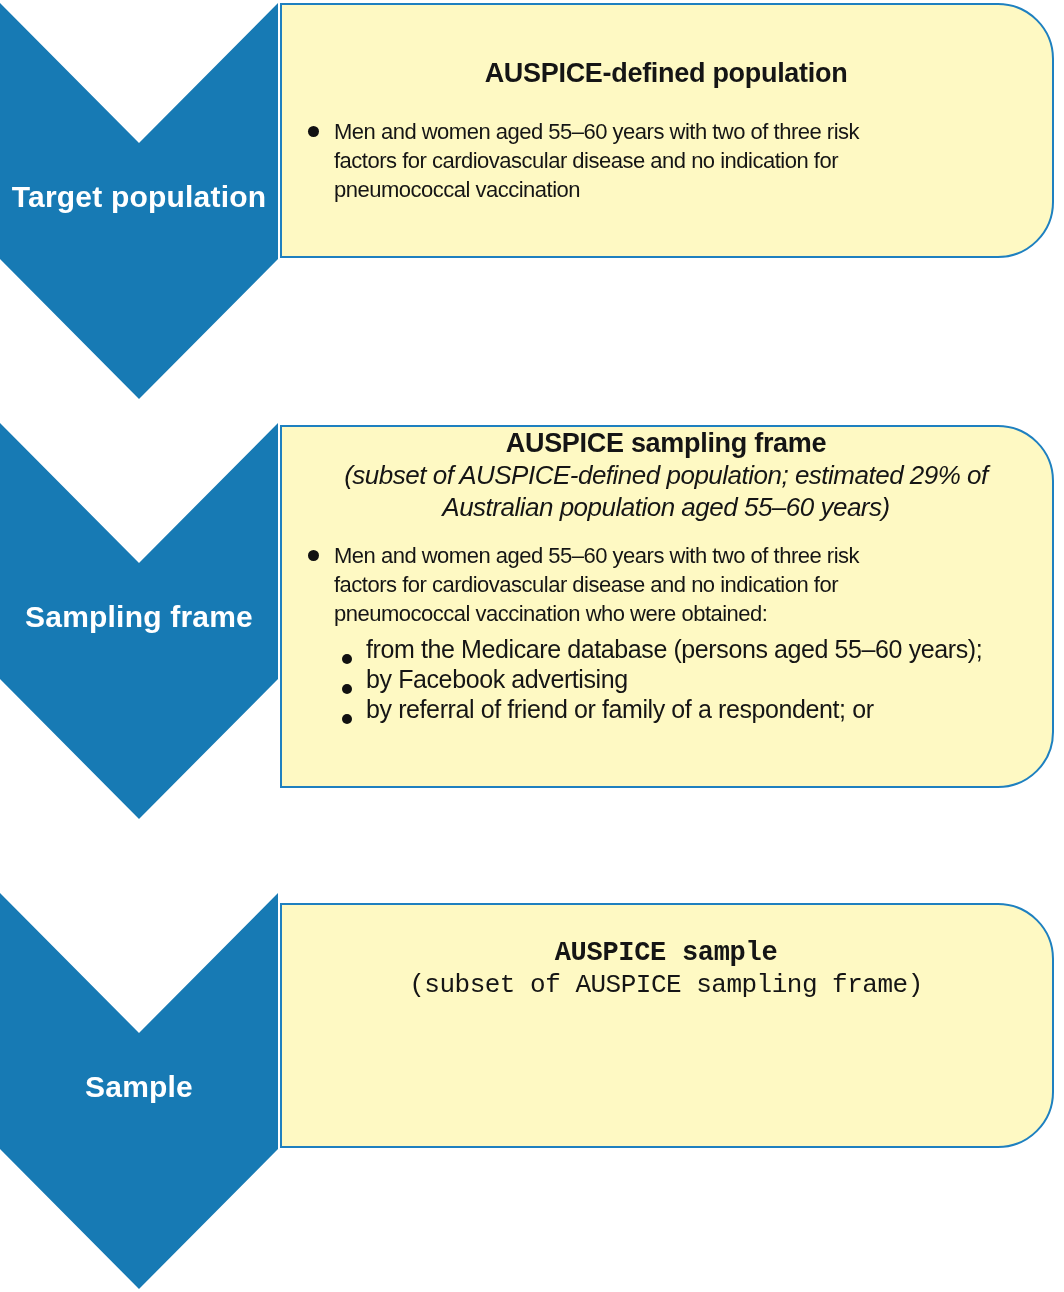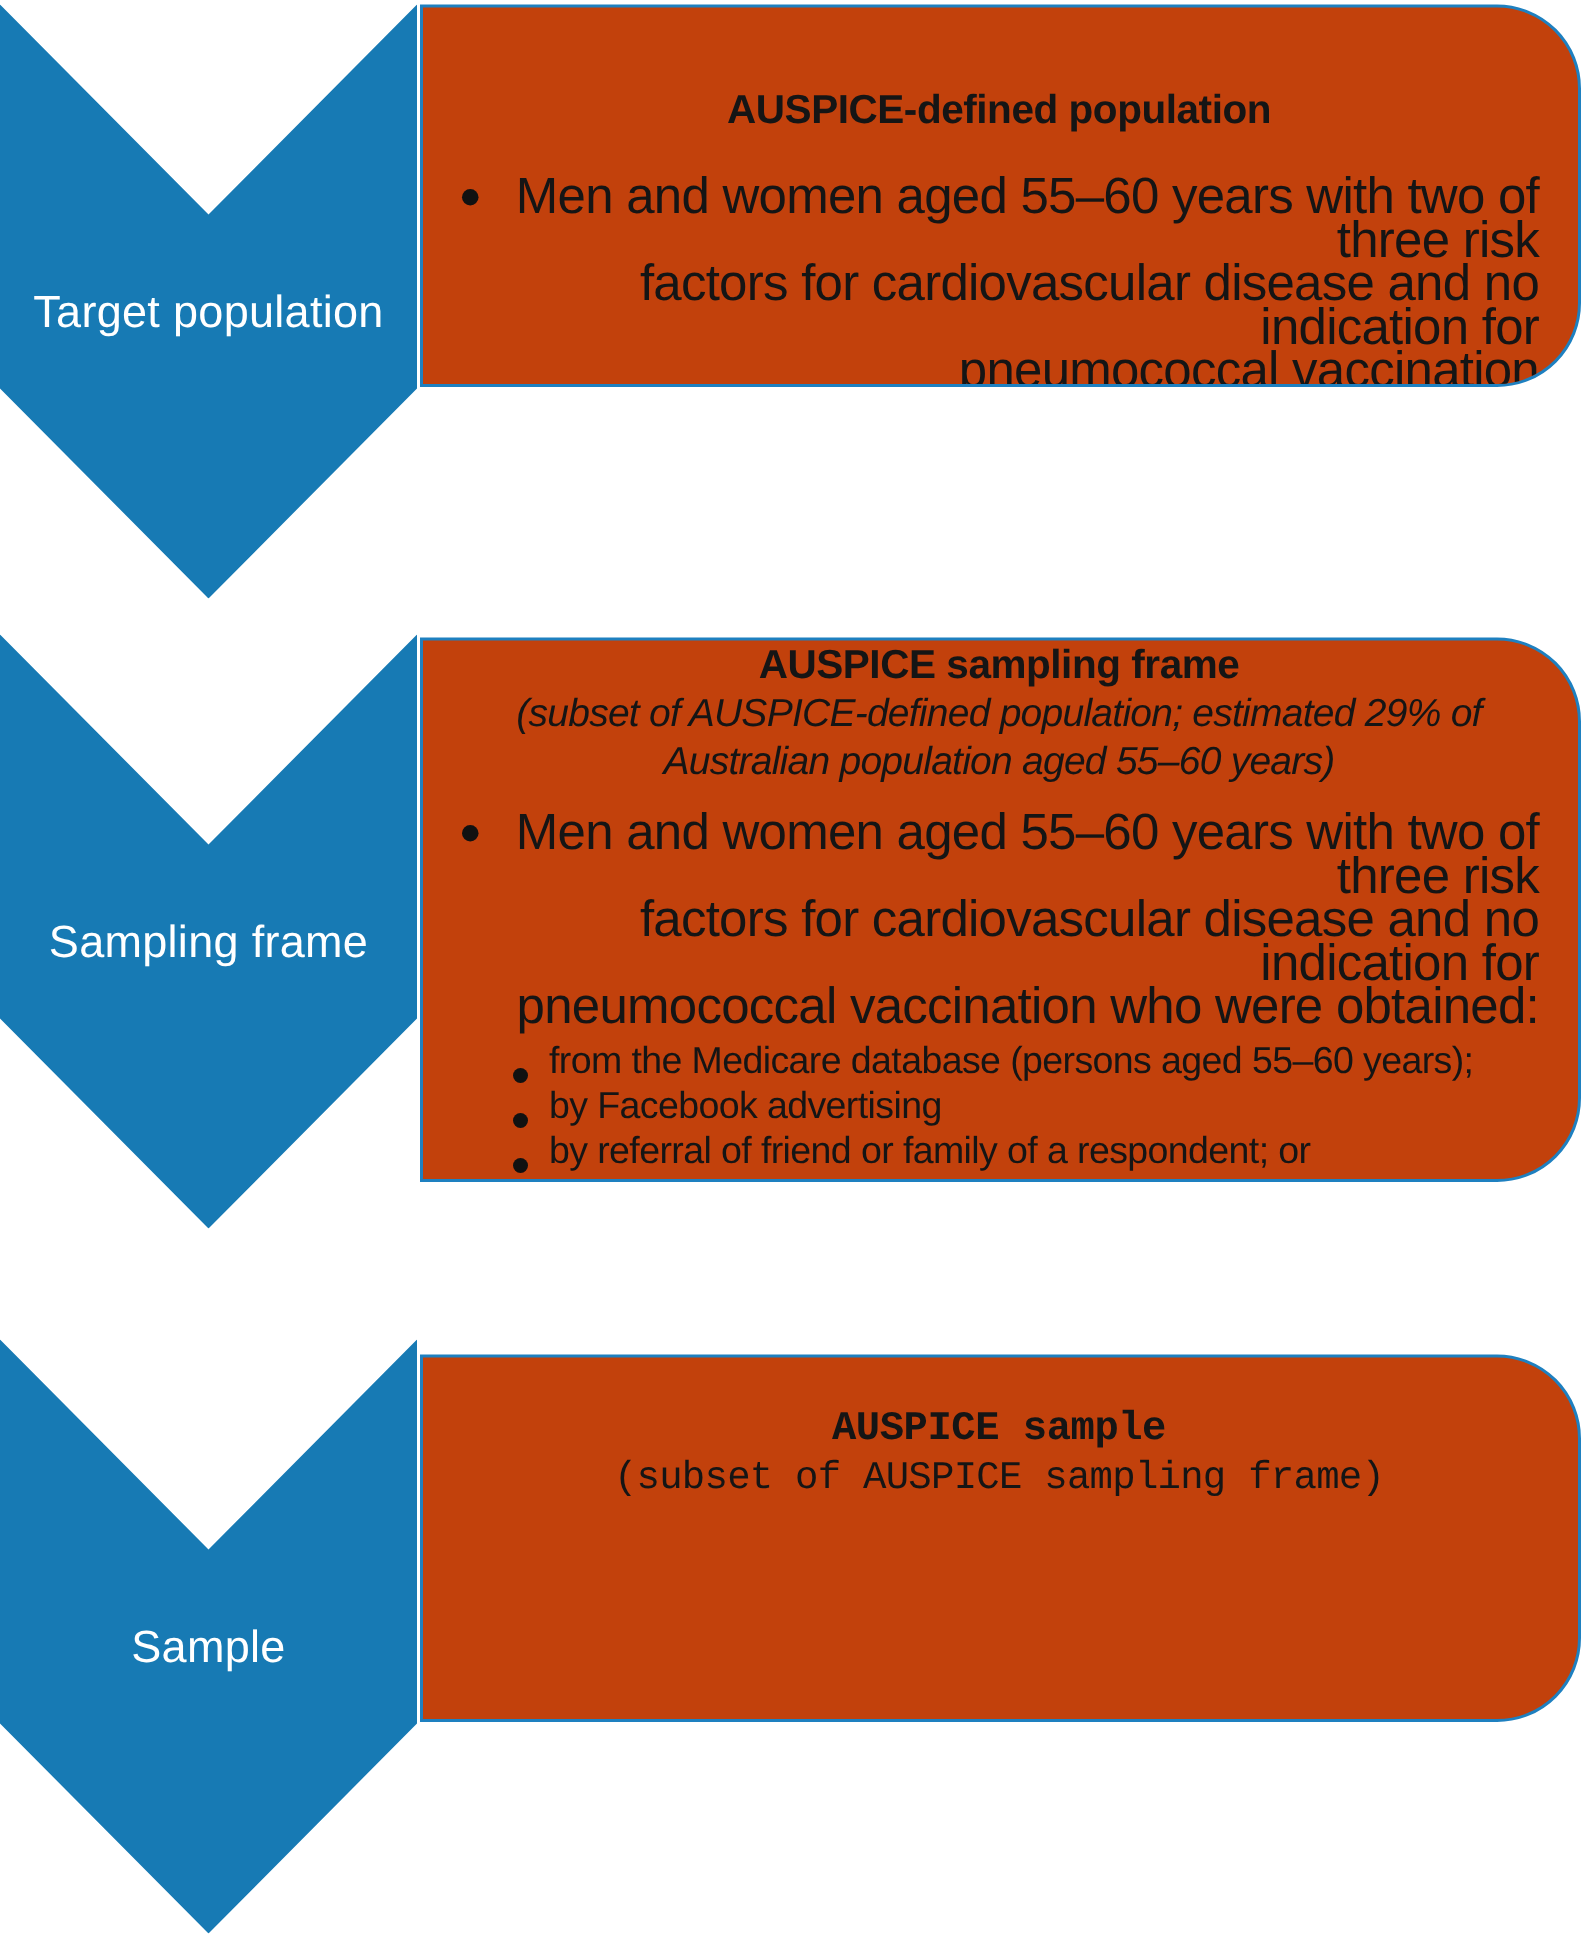--- a/index.html
+++ b/index.html
@@ -8,31 +8,31 @@
     width:1064px;height:1292px;
     background:#ffffff;
     overflow:hidden;
     font-family:"Liberation Sans","DejaVu Sans",sans-serif;
     color:var(--text-color,#151515);
   }
   .stage{position:absolute;left:0;width:1064px;}
   .arrow{position:absolute;left:0;top:0;width:278px;height:396px;display:block;}
   .arrow polygon{fill:var(--arrow-color,#177ab4);}
   .arrow-label{
-    position:absolute;left:0;top:140px;width:278px;height:116px;
+    position:absolute;left:0;top:128px;width:278px;height:116px;
     display:flex;align-items:center;justify-content:center;
     transform:translateY(8px);
     color:var(--arrow-label-color,#ffffff);
-    font-size:30px;font-weight:400;letter-spacing:.2px;
+    font-size:30px;font-weight:700;letter-spacing:.2px;
     text-align:left;
   }
   .box{
     position:absolute;left:280px;width:774px;
     box-sizing:border-box;
-    background:#c2410c;
+    background:#fef9c3;
     border:2px solid var(--box-border-color,#1e80c0);
     border-radius:0 56px 56px 0;
     padding:0 26px 0 24px;
     overflow:hidden;
   }
   .box-title{
     text-align:center;
     font-size:27px;font-weight:700;letter-spacing:-0.3px;
     line-height:32px;
   }
@@ -42,23 +42,22 @@
     line-height:32px;
     white-space:pre-line;
   }
   .bullet{display:flex;align-items:flex-start;}
   .dot{
     flex:0 0 11px;width:11px;height:11px;border-radius:50%;
     background:#111111;margin:9px 15px 0 2px;
   }
   .bcol{flex:1;min-width:0;}
   .btext{
-    font-size:34px;letter-spacing:-0.5px;line-height:29px;
+    font-size:22px;letter-spacing:-0.5px;line-height:29px;
     white-space:pre-line;
-    text-align:right;
   }
   .sublist{margin:6px 0 0 8px;}
   .subbullet{display:flex;align-items:flex-end;}
   .subdot{
     flex:0 0 10px;width:10px;height:10px;border-radius:50%;
     background:#111111;margin:10px 14px 0 0;
   }
   .subtext{
     font-size:25px;letter-spacing:-0.4px;line-height:30px;
     white-space:nowrap;

